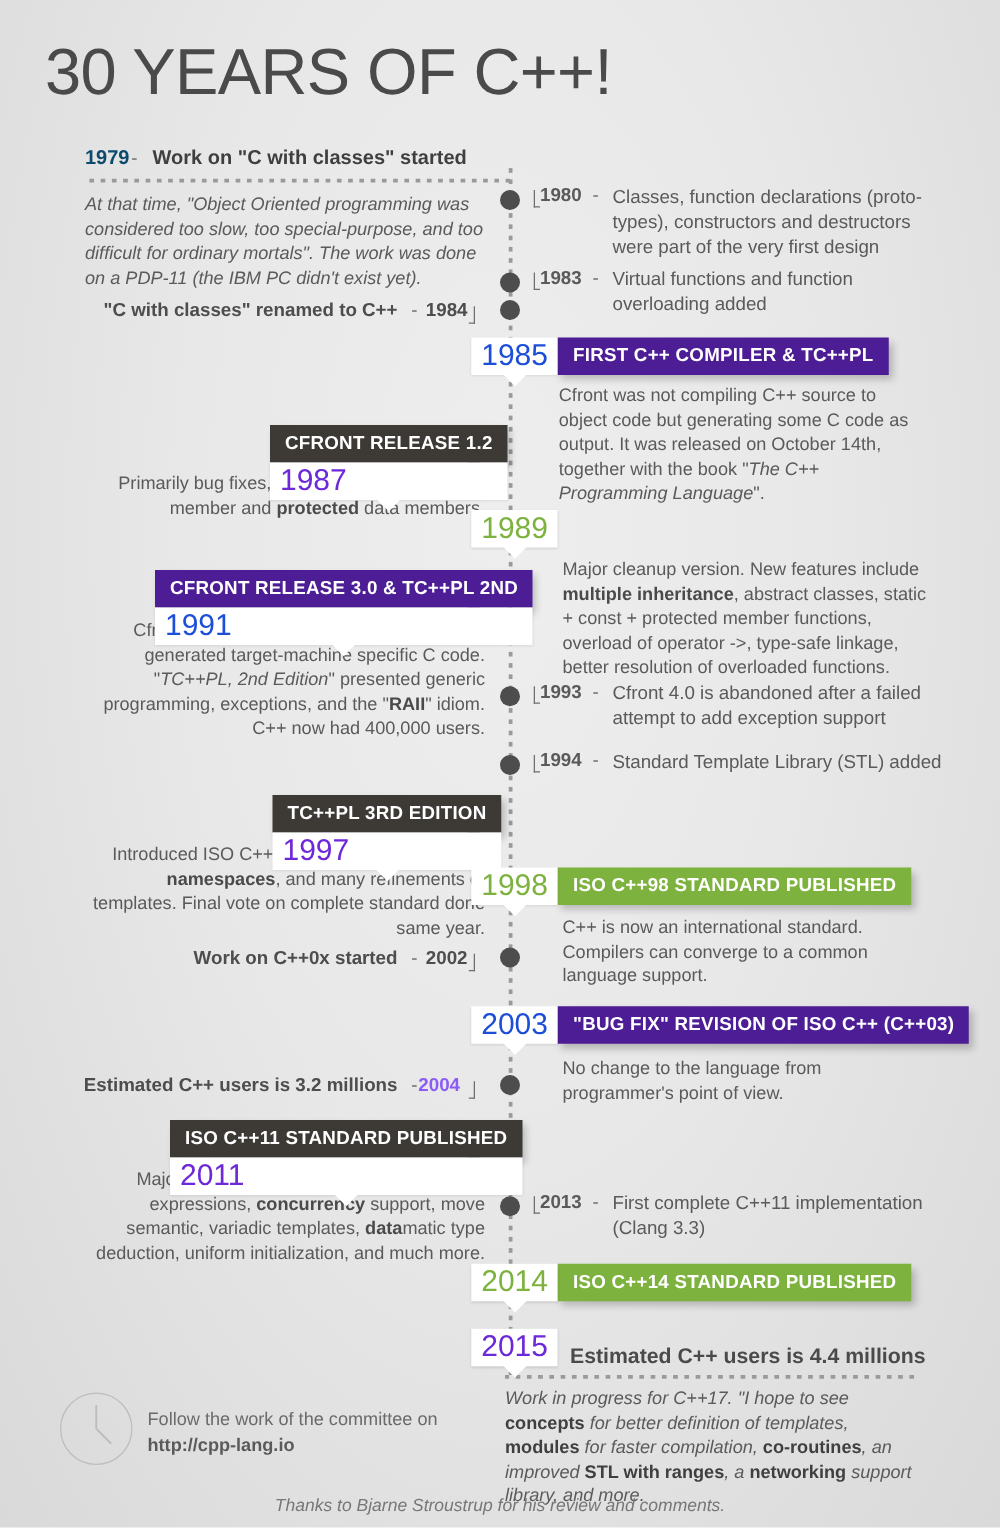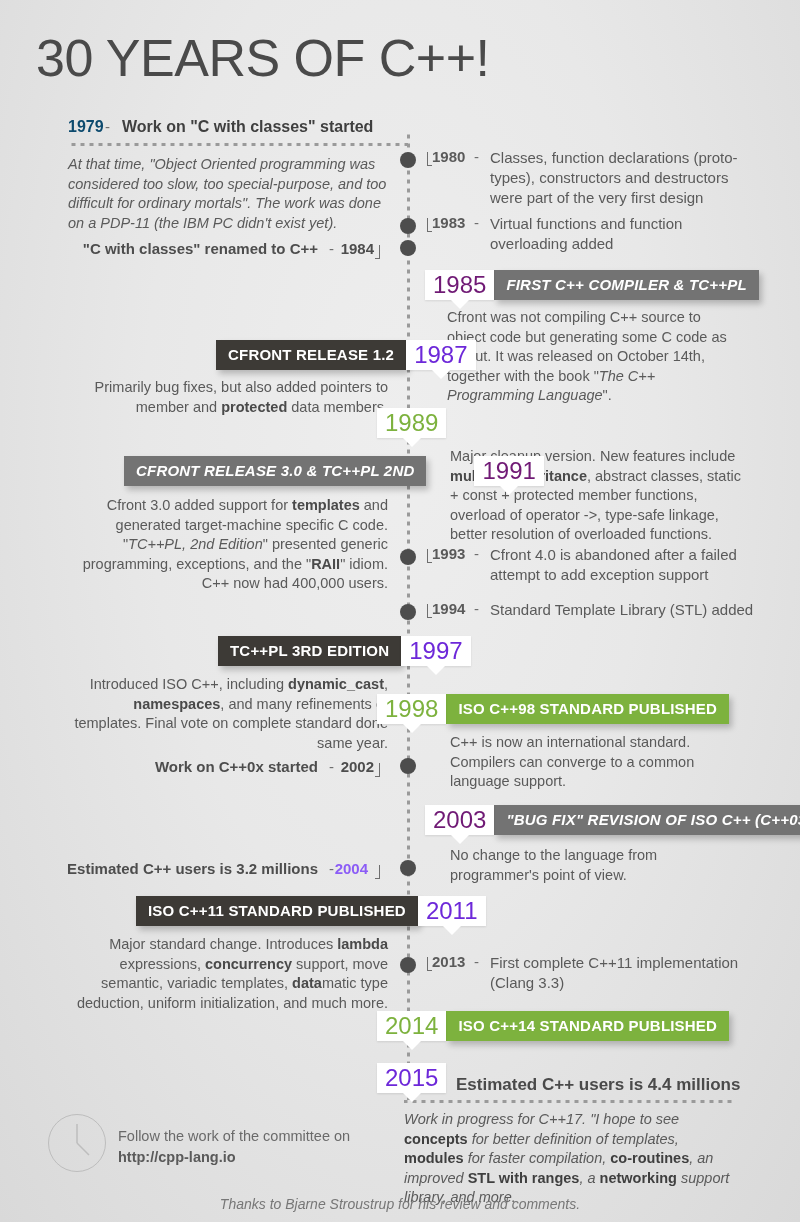--- a/index.html
+++ b/index.html
@@ -136,26 +136,26 @@
     white-space: nowrap;
     box-shadow: 3px 4px 6px rgba(0,0,0,.22);
     position: relative;
     z-index: 2;
   }
 
   
   .badge.right .year { order: 1; }
   .badge.right .label { order: 2; }
   
-  .badge.left { flex-direction: row; }
-
-  .c-gold  { background: #737373; font-style: italic; }
+  .badge.left { flex-direction: column; }
+
+  .c-gold  { background: #4c1d95; }
   .c-green { background: #7db23e; }
   .c-dark  { background: #3d3a36; }
-  .y-gold  { color: #701a75; margin-left: 48px; }
+  .y-gold  { color: #1d4ed8; }
   .y-green { color: #7db23e; }
   .y-dark  { color: #6d28d9; }
 
   
   .stub { position:absolute; top:0; width:10px; height:30px; z-index:1; }
 
   
   .para {
     position: absolute;
     font-size: 14.5px;

